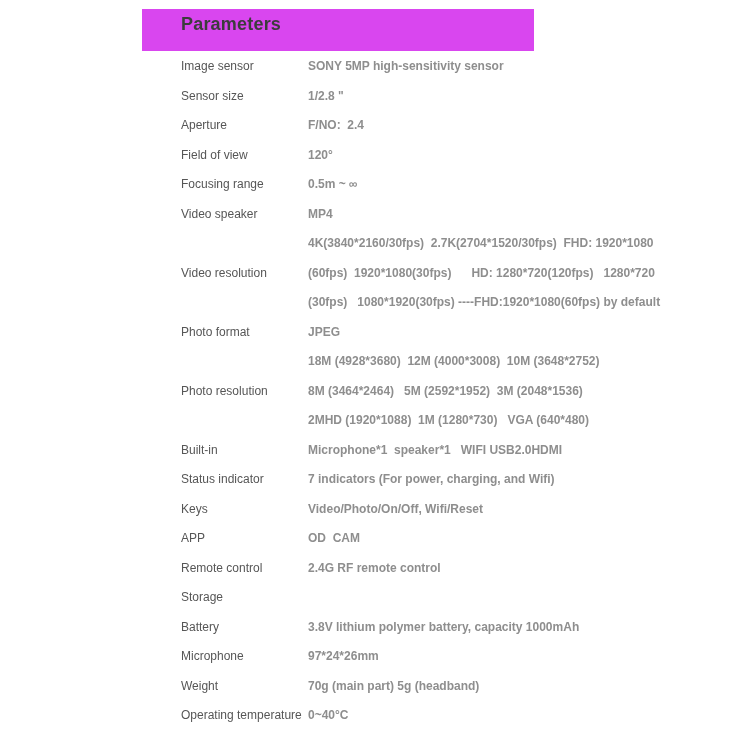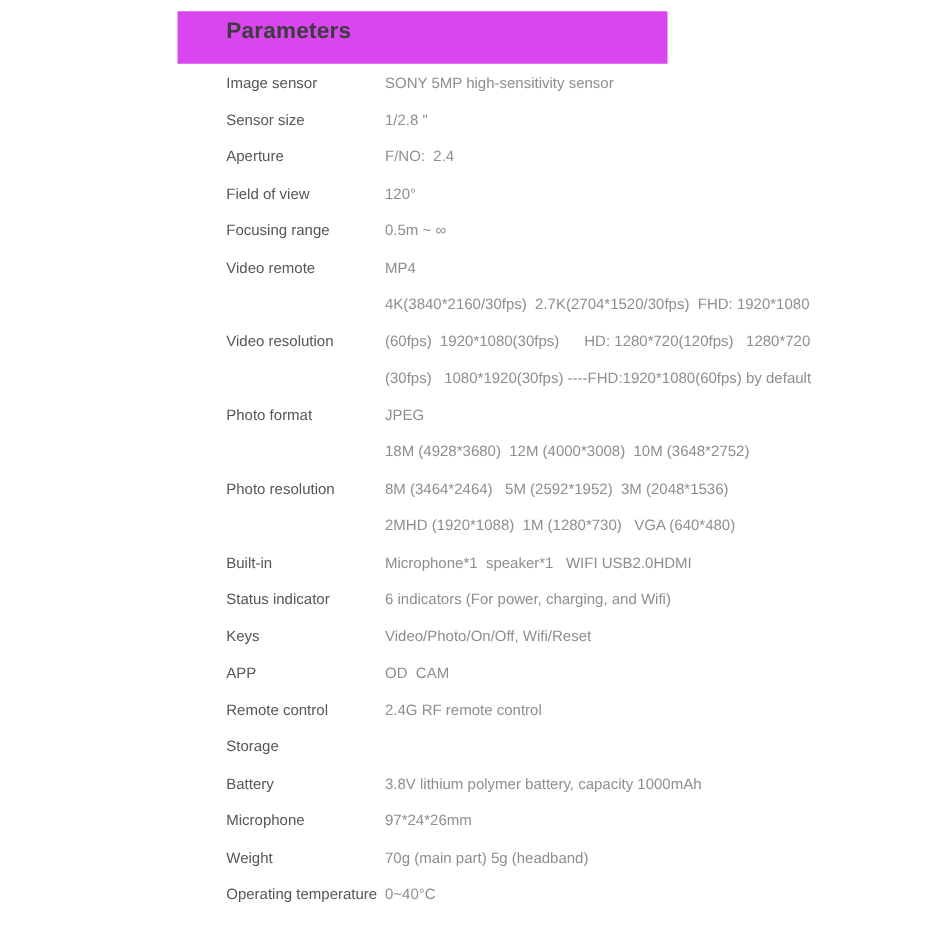--- a/index.html
+++ b/index.html
@@ -45,20 +45,21 @@
     flex: 0 0 127px;
     width: 127px;
     font-size: 12px;
     line-height: 29.5px;
     color: #565656;
     white-space: nowrap;
   }
   .spec-value {
     flex: 1 1 auto;
     min-width: 0;
+    font-weight: bold;
   }
   .spec-value-line {
     font-size: 12px;
     line-height: 29.5px;
     color: #8e8e8e;
     white-space: pre;
   }
 </style>
 </head>
 <body>
@@ -98,21 +99,21 @@
     </div>
 
     <div class="spec-row">
       <div class="spec-label">Focusing range</div>
       <div class="spec-value">
         <div class="spec-value-line">0.5m ~ ∞</div>
       </div>
     </div>
 
     <div class="spec-row">
-      <div class="spec-label">Video remote</div>
+      <div class="spec-label">Video speaker</div>
       <div class="spec-value">
         <div class="spec-value-line">MP4</div>
       </div>
     </div>
 
     <div class="spec-row">
       <div class="spec-label">Video resolution</div>
       <div class="spec-value">
         <div class="spec-value-line">4K(3840*2160/30fps)  2.7K(2704*1520/30fps)  FHD: 1920*1080</div>
         <div class="spec-value-line">(60fps)  1920*1080(30fps)      HD: 1280*720(120fps)   1280*720</div>
@@ -139,21 +140,21 @@
     <div class="spec-row">
       <div class="spec-label">Built-in</div>
       <div class="spec-value">
         <div class="spec-value-line">Microphone*1  speaker*1   WIFI USB2.0HDMI</div>
       </div>
     </div>
 
     <div class="spec-row">
       <div class="spec-label">Status indicator</div>
       <div class="spec-value">
-        <div class="spec-value-line">6 indicators (For power, charging, and Wifi)</div>
+        <div class="spec-value-line">7 indicators (For power, charging, and Wifi)</div>
       </div>
     </div>
 
     <div class="spec-row">
       <div class="spec-label">Keys</div>
       <div class="spec-value">
         <div class="spec-value-line">Video/Photo/On/Off, Wifi/Reset</div>
       </div>
     </div>
 

